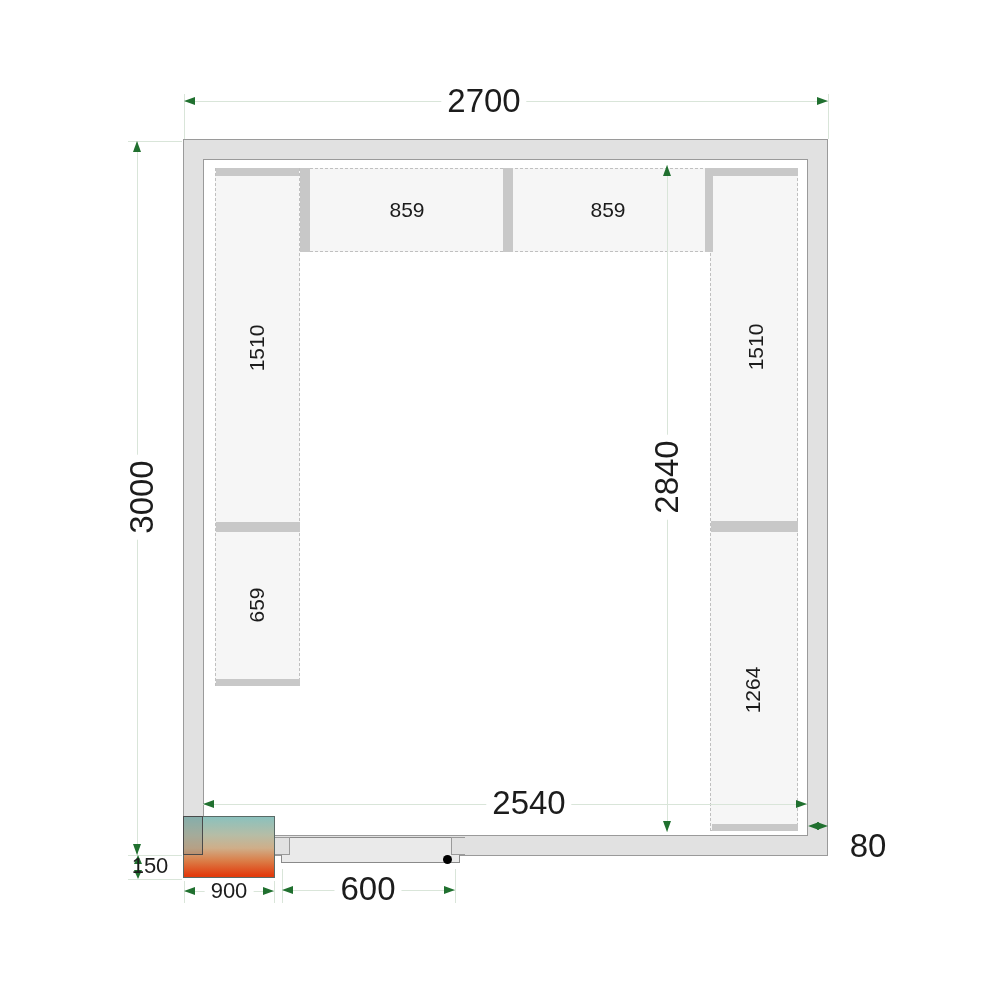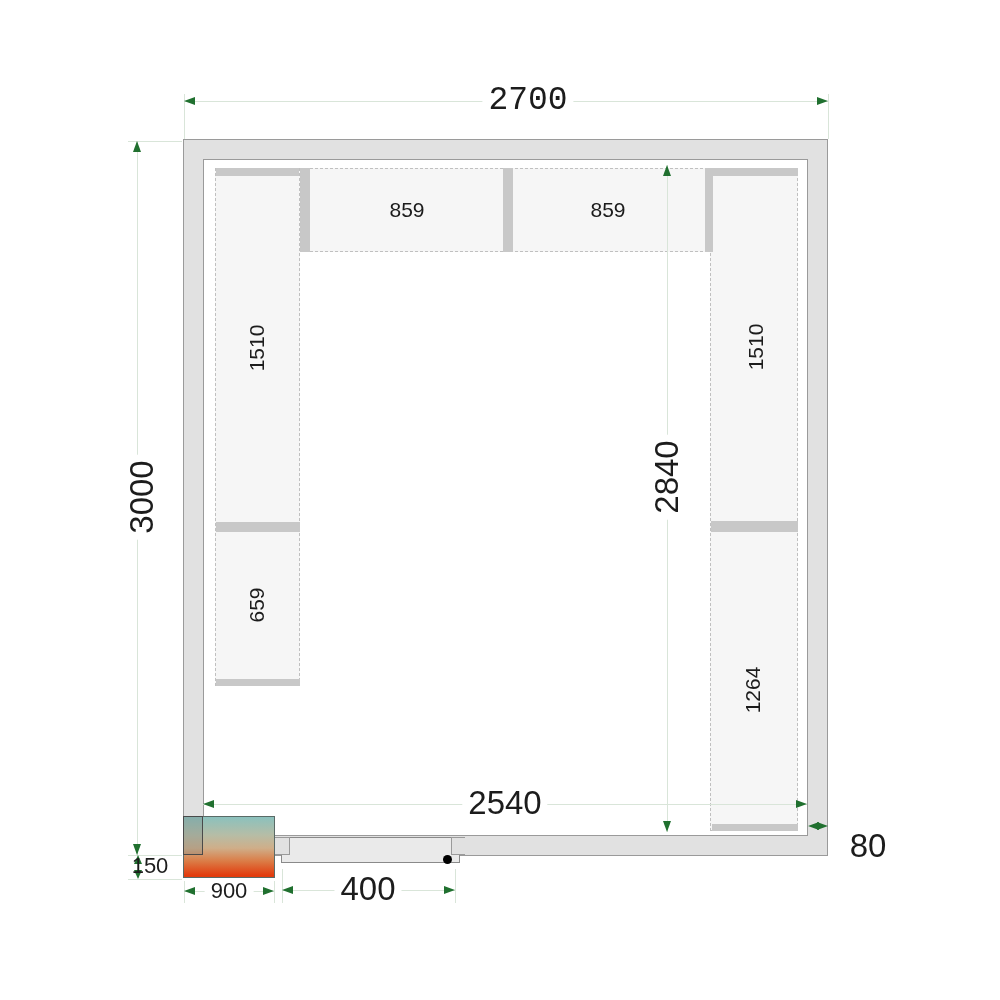--- a/index.html
+++ b/index.html
@@ -74,32 +74,32 @@
   <div class="abs handle" style="left:443px;top:855px;width:9px;height:9px;"></div>
 
   <div class="abs unit" style="left:183px;top:816px;width:92px;height:62px;"></div>
   <div class="abs unit-wall-overlay" style="left:183px;top:816px;width:20px;height:39px;"></div>
 
   <div class="abs dl-v" style="left:184px;top:94px;height:45px;"></div>
   <div class="abs dl-v" style="left:828px;top:94px;height:45px;"></div>
   <div class="abs dl-h" style="left:184px;top:101px;width:644px;"></div>
   <div class="abs arr arr-l" style="left:184px;top:97px;"></div>
   <div class="abs arr arr-r" style="left:817px;top:97px;"></div>
-  <div class="abs dimtext big" style="left:528px;top:101px;font-family:Liberation Mono, monospace;">2700</div>
+  <div class="abs dimtext big" style="left:484px;top:101px;">2700</div>
 
   <div class="abs dl-h" style="left:128px;top:141px;width:54px;"></div>
   <div class="abs dl-v" style="left:137px;top:141px;height:714px;"></div>
   <div class="abs arr arr-u" style="left:133px;top:141px;"></div>
   <div class="abs arr arr-d" style="left:133px;top:844px;"></div>
   <div class="abs dimtext big rot" style="left:142px;top:497px;">3000</div>
 
   <div class="abs dl-h" style="left:203px;top:804px;width:604px;"></div>
   <div class="abs arr arr-l" style="left:203px;top:800px;"></div>
   <div class="abs arr arr-r" style="left:796px;top:800px;"></div>
-  <div class="abs dimtext big" style="left:505px;top:803px;">2540</div>
+  <div class="abs dimtext big" style="left:529px;top:803px;">2540</div>
 
   <div class="abs dl-v" style="left:667px;top:165px;height:667px;"></div>
   <div class="abs arr arr-u" style="left:663px;top:165px;"></div>
   <div class="abs arr arr-d" style="left:663px;top:821px;"></div>
   <div class="abs dimtext big rot" style="left:667px;top:477px;">2840</div>
 
   <div class="abs arr arr-l" style="left:808px;top:822px;"></div>
   <div class="abs arr arr-r" style="left:817px;top:822px;"></div>
   <div class="abs dimtext big" style="left:868px;top:826px;background:transparent;margin-top:20px;">80</div>
 
@@ -115,15 +115,15 @@
   <div class="abs dl-h" style="left:184px;top:891px;width:90px;"></div>
   <div class="abs arr arr-l" style="left:184px;top:887px;"></div>
   <div class="abs arr arr-r" style="left:263px;top:887px;"></div>
   <div class="abs dimtext small" style="left:229px;top:891px;">900</div>
 
   <div class="abs dl-v" style="left:282px;top:869px;height:34px;"></div>
   <div class="abs dl-v" style="left:455px;top:869px;height:34px;"></div>
   <div class="abs dl-h" style="left:282px;top:890px;width:173px;"></div>
   <div class="abs arr arr-l" style="left:282px;top:886px;"></div>
   <div class="abs arr arr-r" style="left:444px;top:886px;"></div>
-  <div class="abs dimtext big" style="left:368px;top:889px;">400</div>
+  <div class="abs dimtext big" style="left:368px;top:889px;">600</div>
 
 </div>
 
 </body></html>

